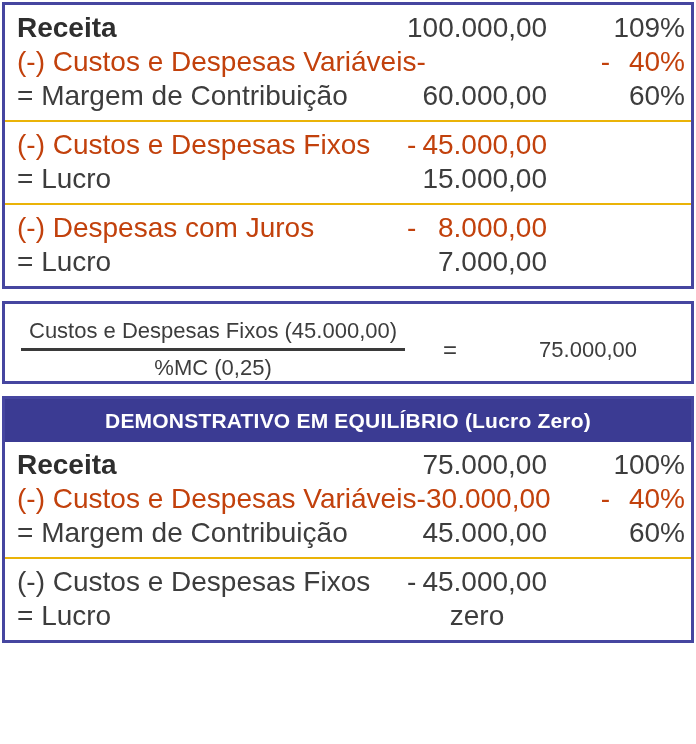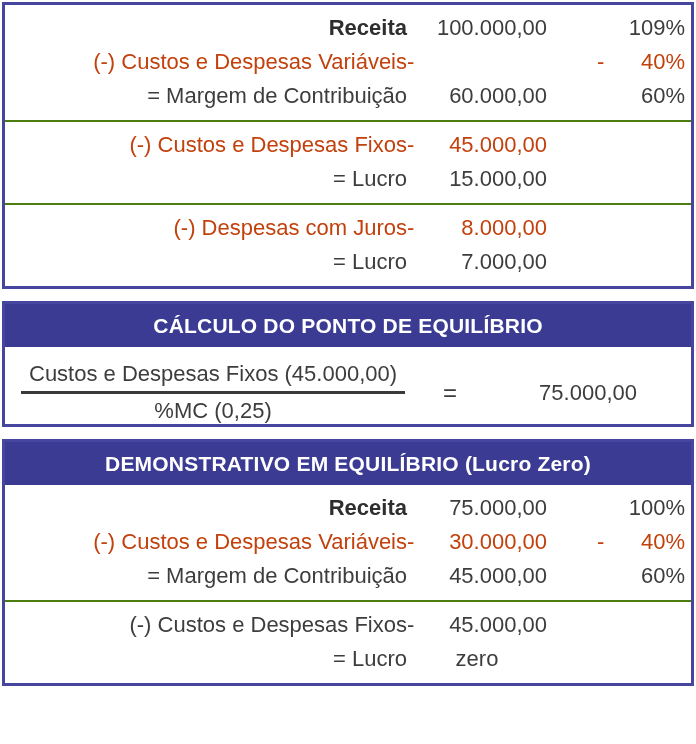--- a/index.html
+++ b/index.html
@@ -26,30 +26,29 @@
     font-weight: bold;
     font-size: 21px;
     line-height: 23px;
     padding: 10px 4px;
     letter-spacing: 0.2px;
   }
   .block {
     padding: 6px 0 7px 0;
   }
   .block + .block {
-    border-top: 2px solid #4d7c0f;
+    border-top: 2px solid #eab308;
   }
   .row {
     display: flex;
     align-items: baseline;
     padding: 0 6px 0 12px;
-    font-size: 22px;
+    font-size: 28px;
     line-height: 34px;
     color: #3d3d3d;
-    text-align: right;
   }
   .row .label { flex: 1; white-space: nowrap; }
   .row.bold .label { font-weight: bold; color: #2e2e2e; }
   .row.red { color: #c2410c; }
   .val {
     width: 140px;
     display: flex;
     white-space: nowrap;
   }
   .val .num { margin-left: auto; }
@@ -162,21 +161,20 @@
         <span class="label">= Lucro</span>
         <span class="val">
             <span class="num">7.000,00</span>
           </span>
         <span class="pct"></span>
       </div>
     </div>
   </div>
 
   <div class="panel">
-    <div class="panel-header">CÁLCULO DO PONTO DE EQUILÍBRIO</div>
     <div class="calc-body">
       <span class="fraction">
         <div class="numerator">Custos e Despesas Fixos (45.000,00)</div>
         <div class="denominator">%MC (0,25)</div>
       </span>
       <span class="equals">=</span>
       <span class="result">75.000,00</span>
     </div>
   </div>
 

